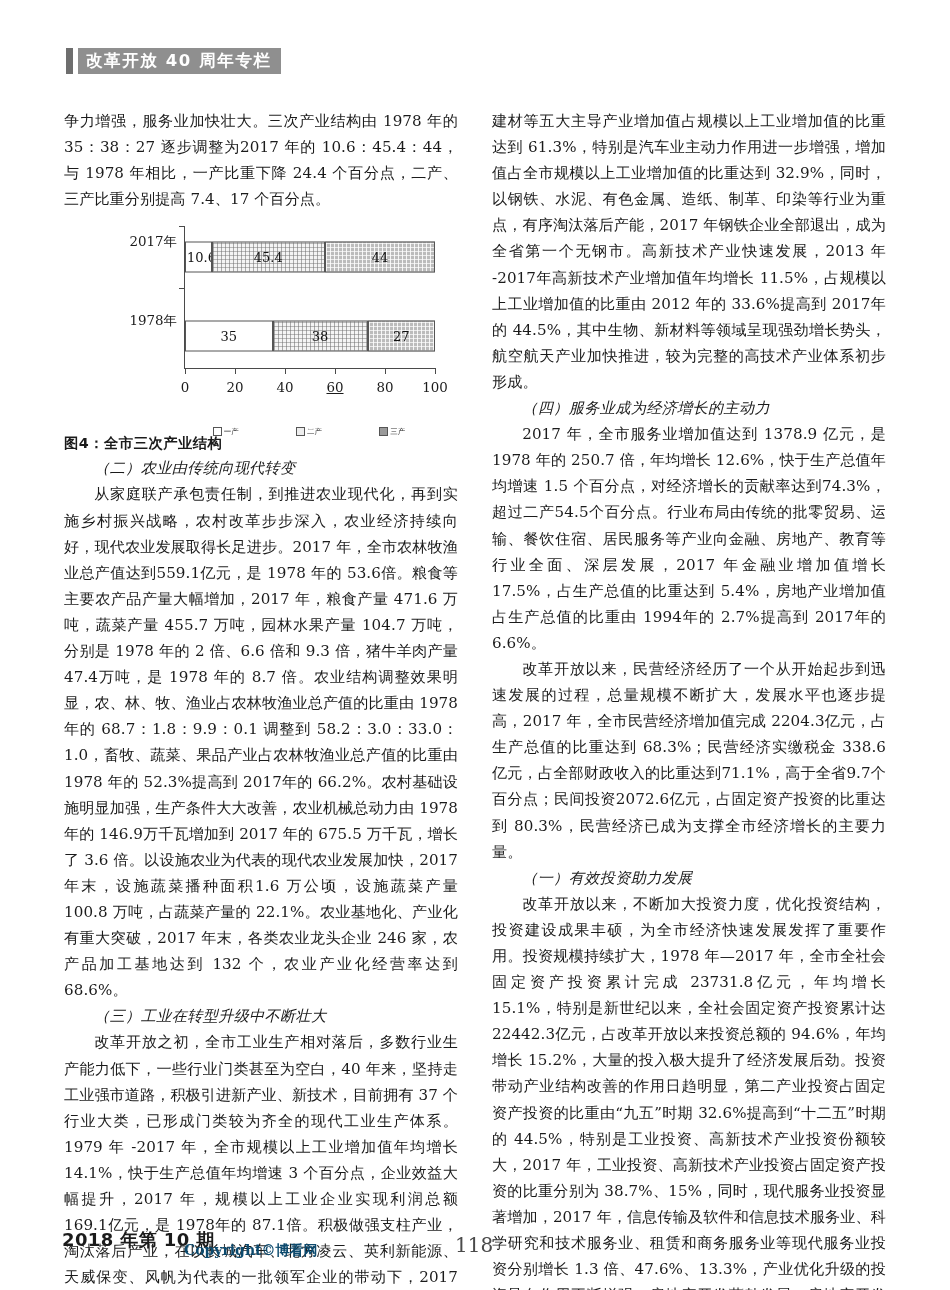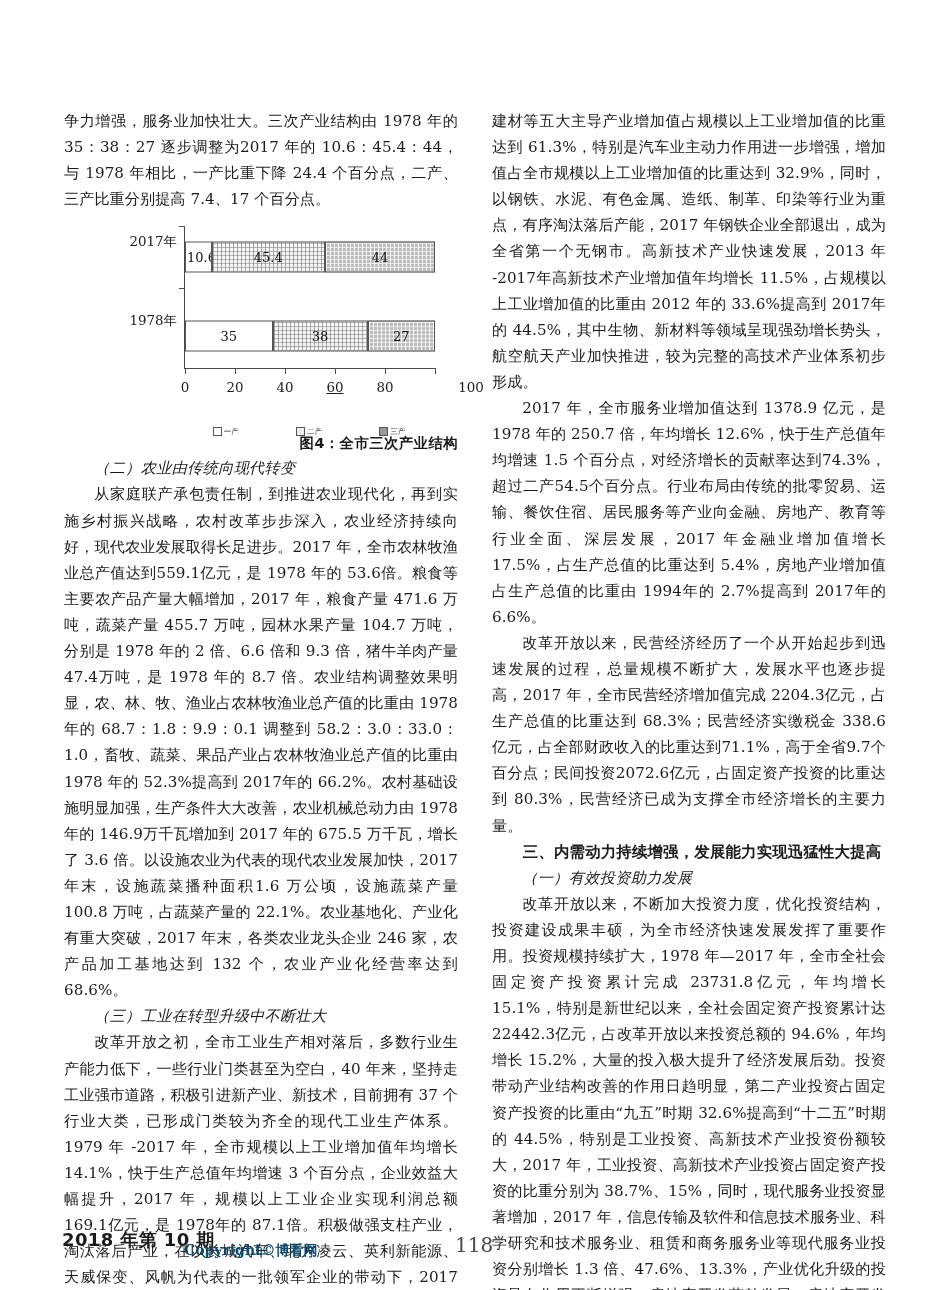--- a/index.html
+++ b/index.html
@@ -202,21 +202,21 @@
   .swatch.s2 { background: #eeeeee; }
   .swatch.s3 { background: #9a9a9a; }
   .legend-label {
     font-size: 7.5px;
     line-height: 9px;
     color: #333;
     font-family: "DejaVu Sans", "Liberation Sans", sans-serif;
   }
   .fig-caption {
     margin-top: 46px;
-    text-align: right;
+    text-align: left;
     font-size: 14.3px;
     font-weight: bold;
     font-family: "DejaVu Sans", "Liberation Sans", sans-serif;
     letter-spacing: 0.5px;
   }
 
   
   .footer-left {
     position: absolute;
     left: 62px;
@@ -247,20 +247,24 @@
     white-space: nowrap;
     letter-spacing: 0px;
     text-align: center;
   }
 </style>
 </head>
 <body>
 
 <div class="page">
 
+  <div class="header">
+    <div class="header-bar"></div>
+    <div class="header-title">改革开放 40 周年专栏</div>
+  </div>
 
   <div class="col col-left">
 
     <p class="body cont">争力增强，服务业加快壮大。三次产业结构由 1978 年的 35：38：27 逐步调整为2017 年的 10.6：45.4：44，与 1978 年相比，一产比重下降 24.4 个百分点，二产、三产比重分别提高 7.4、17 个百分点。</p>
 
     <div class="figure">
       <div class="chart">
         <div class="plot">
 
           <div class="ytick" style="top:0px;"></div>
@@ -285,21 +289,21 @@
           <div class="xtick" style="left:40%;"></div>
           <div class="xtick" style="left:60%;"></div>
           <div class="xtick" style="left:80%;"></div>
           <div class="xtick" style="left:100%;"></div>
 
           <div class="xlab" style="left:0%;">0</div>
           <div class="xlab" style="left:20%;">20</div>
           <div class="xlab" style="left:40%;">40</div>
           <div class="xlab" style="left:60%;text-decoration:underline;">60</div>
           <div class="xlab" style="left:80%;">80</div>
-          <div class="xlab" style="left:100%;margin-left:36px;">100</div>
+          <div class="xlab" style="left:100%;">100</div>
         </div>
 
         <div class="legend">
           <div class="legend-item">
             <span class="swatch s1"></span>
             <span class="legend-label">一产</span>
           </div>
           <div class="legend-item">
             <span class="swatch s2"></span>
             <span class="legend-label">二产</span>
@@ -318,25 +322,25 @@
     <p class="body">从家庭联产承包责任制，到推进农业现代化，再到实施乡村振兴战略，农村改革步步深入，农业经济持续向好，现代农业发展取得长足进步。2017 年，全市农林牧渔业总产值达到559.1亿元，是 1978 年的 53.6倍。粮食等主要农产品产量大幅增加，2017 年，粮食产量 471.6 万吨，蔬菜产量 455.7 万吨，园林水果产量 104.7 万吨，分别是 1978 年的 2 倍、6.6 倍和 9.3 倍，猪牛羊肉产量 47.4万吨，是 1978 年的 8.7 倍。农业结构调整效果明显，农、林、牧、渔业占农林牧渔业总产值的比重由 1978 年的 68.7：1.8：9.9：0.1 调整到 58.2：3.0：33.0：1.0，畜牧、蔬菜、果品产业占农林牧渔业总产值的比重由 1978 年的 52.3%提高到 2017年的 66.2%。农村基础设施明显加强，生产条件大大改善，农业机械总动力由 1978年的 146.9万千瓦增加到 2017 年的 675.5 万千瓦，增长了 3.6 倍。以设施农业为代表的现代农业发展加快，2017 年末，设施蔬菜播种面积1.6 万公顷，设施蔬菜产量 100.8 万吨，占蔬菜产量的 22.1%。农业基地化、产业化有重大突破，2017 年末，各类农业龙头企业 246 家，农产品加工基地达到 132 个，农业产业化经营率达到 68.6%。</p>
 
     <h3 class="sub">（三）工业在转型升级中不断壮大</h3>
     <p class="body">改革开放之初，全市工业生产相对落后，多数行业生产能力低下，一些行业门类甚至为空白，40 年来，坚持走工业强市道路，积极引进新产业、新技术，目前拥有 37 个行业大类，已形成门类较为齐全的现代工业生产体系。1979 年 -2017 年，全市规模以上工业增加值年均增长 14.1%，快于生产总值年均增速 3 个百分点，企业效益大幅提升，2017 年，规模以上工业企业实现利润总额 169.1亿元，是 1978年的 87.1倍。积极做强支柱产业，淘汰落后产业，在以长城汽车、北方凌云、英利新能源、天威保变、风帆为代表的一批领军企业的带动下，2017 年，汽车及零部件、新能源及输变电、纺织服装、食品、</p>
   </div>
 
   <div class="col col-right">
 
     <p class="body cont">建材等五大主导产业增加值占规模以上工业增加值的比重达到 61.3%，特别是汽车业主动力作用进一步增强，增加值占全市规模以上工业增加值的比重达到 32.9%，同时，以钢铁、水泥、有色金属、造纸、制革、印染等行业为重点，有序淘汰落后产能，2017 年钢铁企业全部退出，成为全省第一个无钢市。高新技术产业快速发展，2013 年 -2017年高新技术产业增加值年均增长 11.5%，占规模以上工业增加值的比重由 2012 年的 33.6%提高到 2017年的 44.5%，其中生物、新材料等领域呈现强劲增长势头，航空航天产业加快推进，较为完整的高技术产业体系初步形成。</p>
 
+    <h3 class="sub">（四）服务业成为经济增长的主动力</h3>
     <p class="body">2017 年，全市服务业增加值达到 1378.9 亿元，是 1978 年的 250.7 倍，年均增长 12.6%，快于生产总值年均增速 1.5 个百分点，对经济增长的贡献率达到74.3%，超过二产54.5个百分点。行业布局由传统的批零贸易、运输、餐饮住宿、居民服务等产业向金融、房地产、教育等行业全面、深层发展，2017 年金融业增加值增长 17.5%，占生产总值的比重达到 5.4%，房地产业增加值占生产总值的比重由 1994年的 2.7%提高到 2017年的 6.6%。</p>
 
     <p class="body">改革开放以来，民营经济经历了一个从开始起步到迅速发展的过程，总量规模不断扩大，发展水平也逐步提高，2017 年，全市民营经济增加值完成 2204.3亿元，占生产总值的比重达到 68.3%；民营经济实缴税金 338.6 亿元，占全部财政收入的比重达到71.1%，高于全省9.7个百分点；民间投资2072.6亿元，占固定资产投资的比重达到 80.3%，民营经济已成为支撑全市经济增长的主要力量。</p>
 
-    <h2 class="sec">三、内需动力持续增强，发展能力实现迅猛性大提高</h2>
 
     <h3 class="sub">（一）有效投资助力发展</h3>
     <p class="body">改革开放以来，不断加大投资力度，优化投资结构，投资建设成果丰硕，为全市经济快速发展发挥了重要作用。投资规模持续扩大，1978 年—2017 年，全市全社会固定资产投资累计完成 23731.8亿元，年均增长 15.1%，特别是新世纪以来，全社会固定资产投资累计达 22442.3亿元，占改革开放以来投资总额的 94.6%，年均增长 15.2%，大量的投入极大提升了经济发展后劲。投资带动产业结构改善的作用日趋明显，第二产业投资占固定资产投资的比重由“九五”时期 32.6%提高到“十二五”时期的 44.5%，特别是工业投资、高新技术产业投资份额较大，2017 年，工业投资、高新技术产业投资占固定资产投资的比重分别为 38.7%、15%，同时，现代服务业投资显著增加，2017 年，信息传输及软件和信息技术服务业、科学研究和技术服务业、租赁和商务服务业等现代服务业投资分别增长 1.3 倍、47.6%、13.3%，产业优化升级的投资导向作用不断增强。房地产开发蓬勃发展，房地产开发投资从 1991 年的 0.9 亿元增加到2017年的 517亿元，增长了 567.1倍，年</p>
   </div>
 
   <div class="footer-left">2018  年第 10 期</div>
   <div class="watermark">Copyright©博看网</div>
   <div class="page-number">118</div>
 
 </div>

